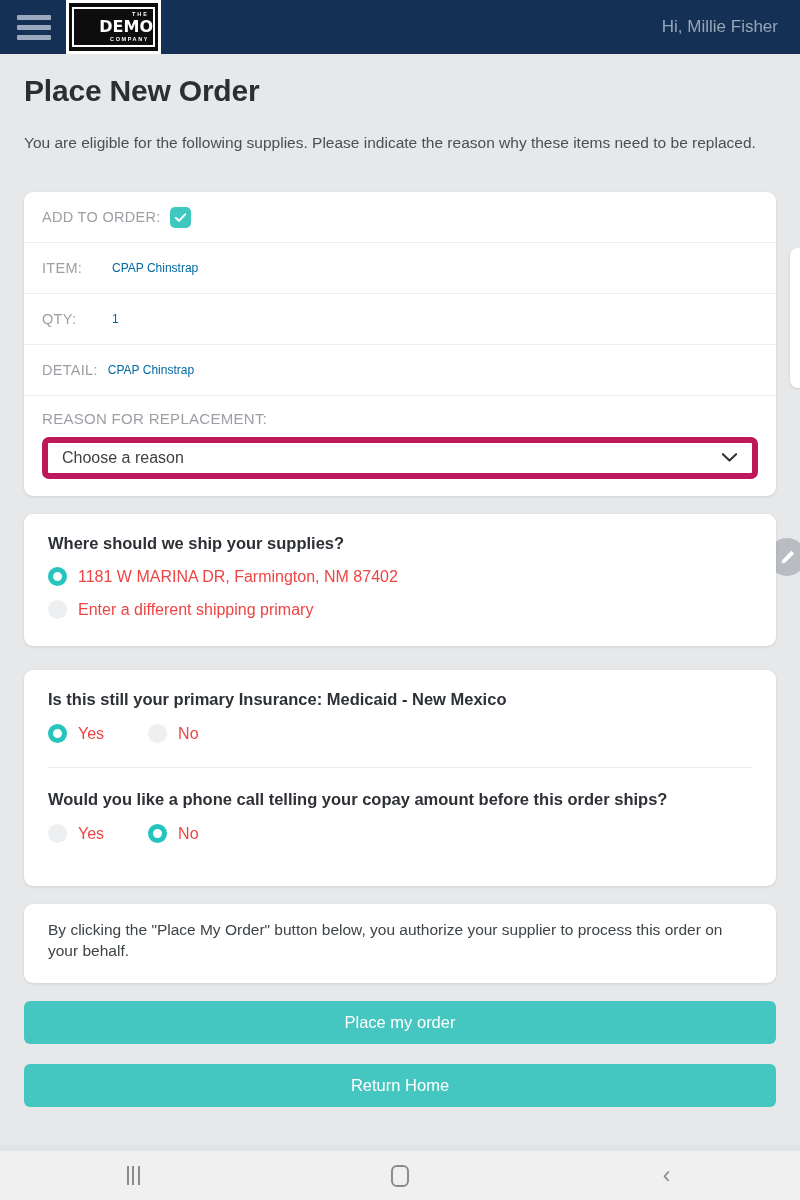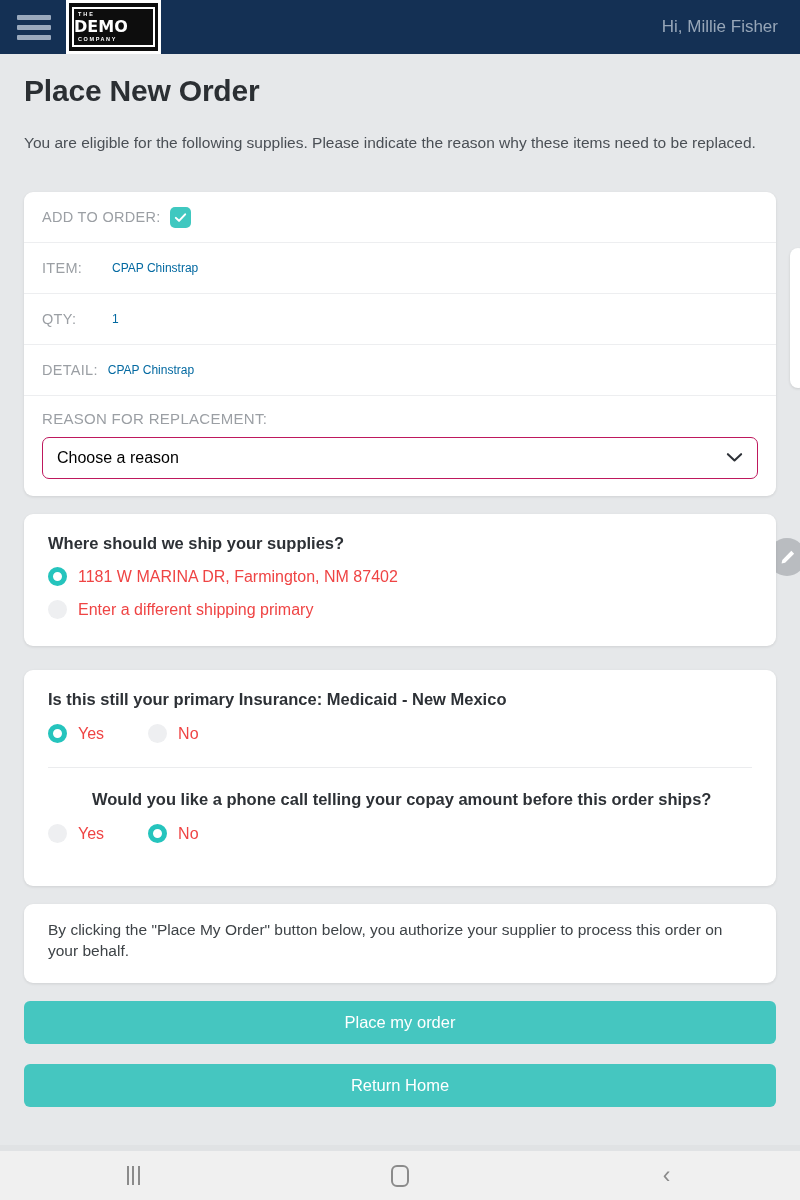--- a/index.html
+++ b/index.html
@@ -36,21 +36,21 @@
   }
   .logo-inner {
     flex: 1; background: #0d0d0d;
     display: flex; flex-direction: column; align-items: center; justify-content: center;
     border: 1px solid #0d0d0d;
     position: relative;
   }
   .logo-box {
     border: 2px solid #ffffff;
     width: 83px; height: 40px;
-    display: flex; flex-direction: column; align-items: flex-start; justify-content: center;
+    display: flex; flex-direction: column; align-items: flex-end; justify-content: center;
     position: relative;
   }
   .logo-the {
     font-size: 5.5px; letter-spacing: 2px; color: #fff; font-weight: bold;
     line-height: 1; margin-bottom: 1px;
     position: relative; padding: 0 4px; background: #0d0d0d;
     margin-top: -3px;
   }
   .logo-demo {
     font-size: 16px; font-weight: bold; color: #fff; letter-spacing: 0px;
@@ -103,23 +103,23 @@
     background: #3fc8c0; margin-left: 9px;
     display: flex; align-items: center; justify-content: center;
   }
   .checkbox svg { display: block; }
 
   .reason-wrap { padding: 14px 18px 0 18px; }
   .reason-label {
     color: #9b9fa4; font-size: 15px; letter-spacing: 0.3px; margin-bottom: 10px;
   }
   .select-box {
-    height: 42px; border: 1px solid #be185d; border-radius: 7px;
+    height: 42px; border: 6px solid #be185d; border-radius: 7px;
     display: flex; align-items: center; padding: 0 14px;
-    font-size: 16px; color: #000000; background: #fff;
+    font-size: 16px; color: #404040; background: #fff;
   }
   .select-chevron { margin-left: auto; }
 
   
   #ship-card { top: 514px; height: 132px; }
   .card-heading {
     font-size: 16.5px; font-weight: bold; color: #2d3136;
     padding: 20px 16px 0 24px;
   }
   .radio-line {
@@ -288,21 +288,21 @@
         <span class="radio-text">Yes</span>
       </span>
       <span class="yn-item">
         <span class="radio off"></span>
         <span class="radio-text">No</span>
       </span>
     </div>
 
     <div class="divider"></div>
 
-    <div class="card-heading" style="padding-top:22px;margin-left:44px;">Would you like a phone call telling your copay amount before this order ships?</div>
+    <div class="card-heading" style="padding-top:22px;">Would you like a phone call telling your copay amount before this order ships?</div>
     <div class="yn-group">
       <span class="yn-item">
         <span class="radio off"></span>
         <span class="radio-text">Yes</span>
       </span>
       <span class="yn-item">
         <span class="radio on"></span>
         <span class="radio-text">No</span>
       </span>
     </div>

